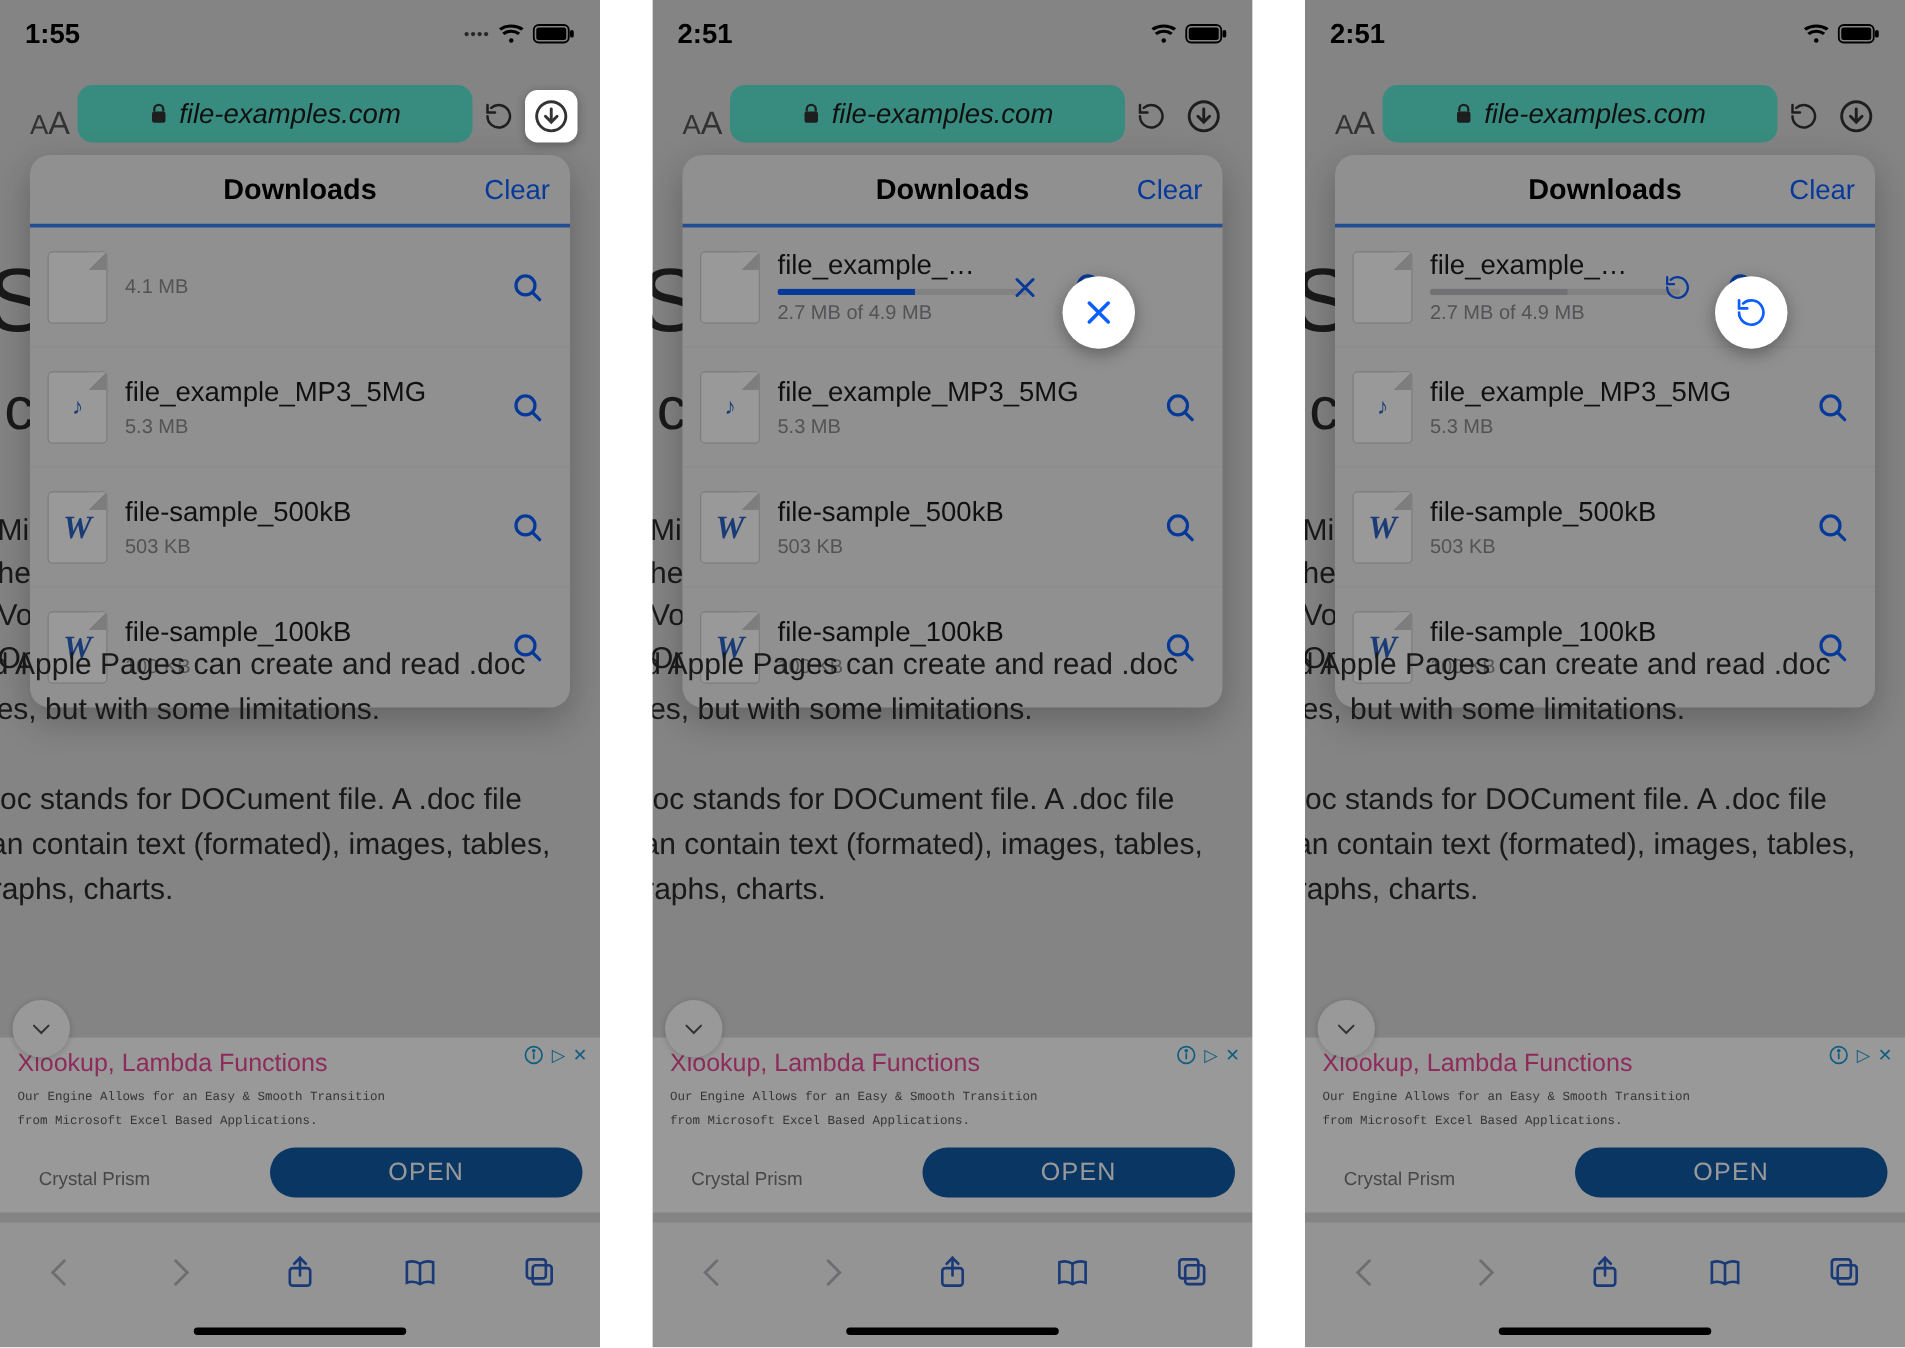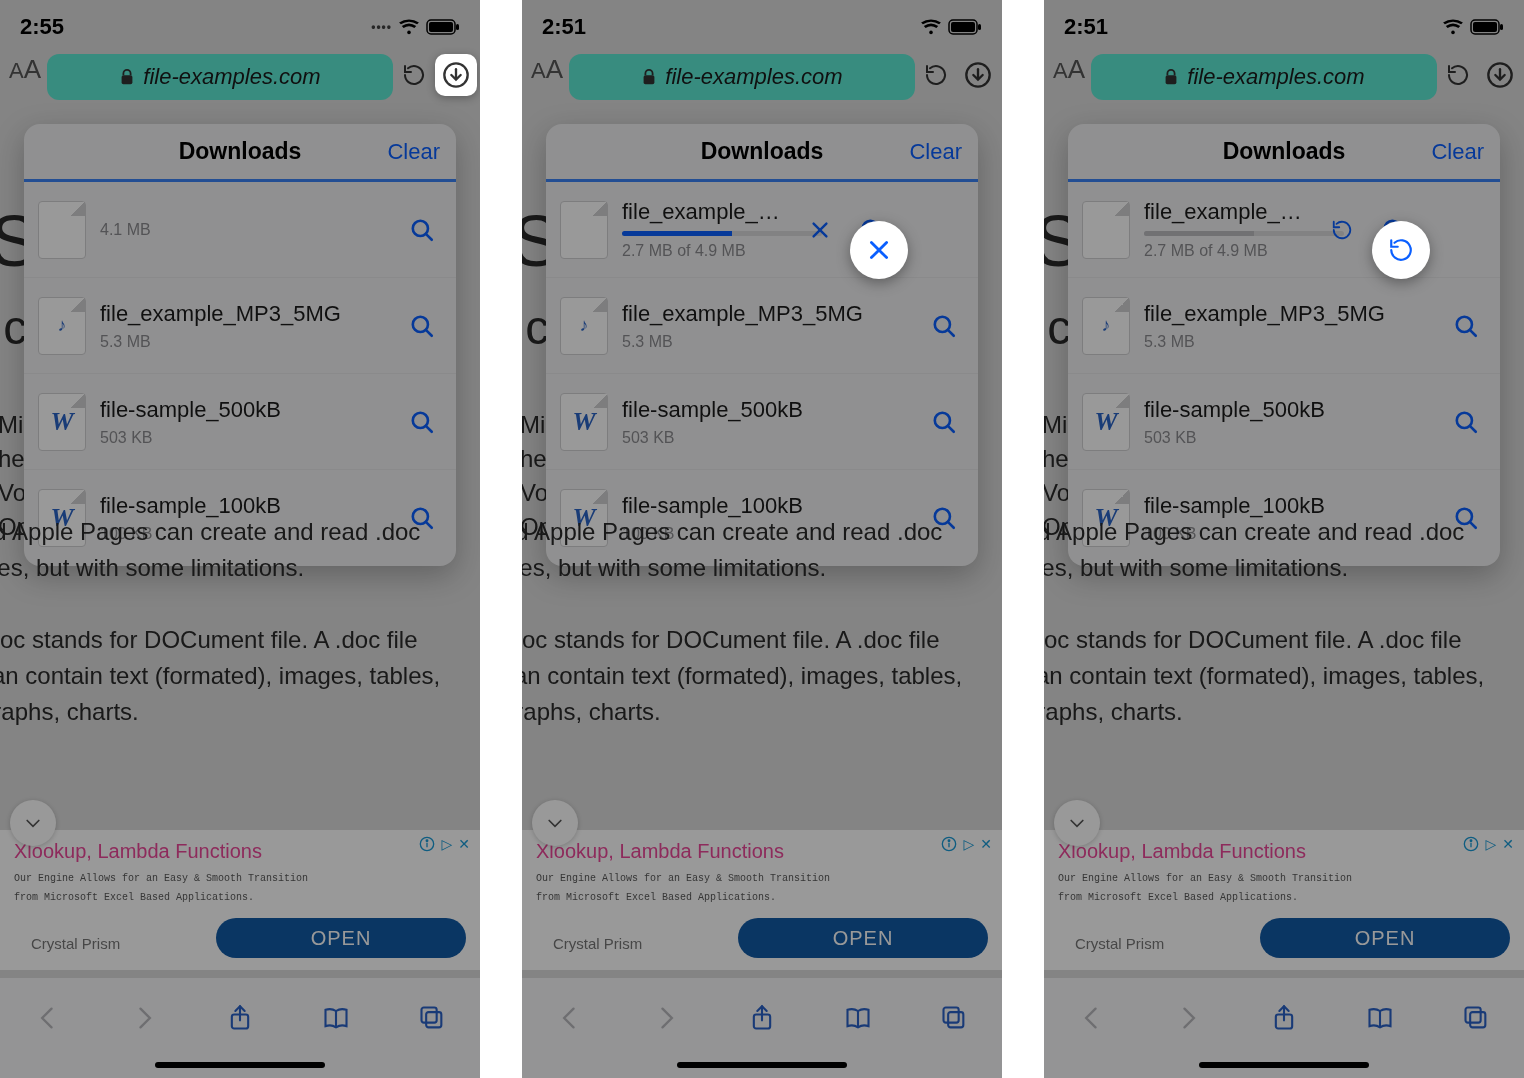--- a/index.html
+++ b/index.html
@@ -6,21 +6,21 @@
   html, body { width: 1524px; height: 1078px; font-family: -apple-system, "Helvetica Neue", Arial, sans-serif; background:#fff; }
   .triptych { display:flex; width:1524px; height:1078px; }
   .gutter { width:42px; background:#fff; flex:0 0 42px; }
   .pane { position:relative; flex:1 1 0; background:#dcdcdc; overflow:hidden; }
   .dimmer { position:absolute; inset:0; background:rgba(0,0,0,0.40); z-index:50; pointer-events:none; }
   
   .status { position:relative; height:54px; display:flex; align-items:center; justify-content:space-between; padding:0 20px; font-weight:600; font-size:22px; color:#000; }
   .status .right { display:flex; align-items:center; gap:6px; }
   .dots { font-size:12px; letter-spacing:1px; opacity:.7;}
   
-  .nav { position:relative; height:60px; display:flex; align-items:flex-start; padding:0 3px; }
+  .nav { position:relative; height:60px; display:flex; align-items:flex-end; padding:0 18px; }
   .aa { font-size:22px; color:#555; width:44px; text-align:center;}
   .aa .big { font-size:26px; }
   .url { flex:1; height:46px; border-radius:12px; background:#5eead4; display:flex; align-items:center; justify-content:center; gap:8px; color:#1b1b1b; font-size:22px;font-style:italic;}
   .reload, .dlbtn { width:42px; height:42px; display:flex; align-items:center; justify-content:center; color:#333;}
   .dlbtn { border-radius:10px;}
   .dlbtn.highlighted { background:#fff; box-shadow:0 2px 8px rgba(0,0,0,.3);}
   
   .popwrap { position:relative; padding:0 4px;}
   .popover { position:relative; margin:10px 20px 0 20px; background:#f1f1f2; border-radius:16px; box-shadow:0 10px 30px rgba(0,0,0,.25); overflow:visible; }
   .pophead { display:flex; align-items:center; justify-content:center; position:relative; height:58px; border-bottom:3px solid #3b82f6;}
@@ -62,21 +62,21 @@
   
   .pierce { z-index:80; position:relative;}
   svg { display:block; }
 </style>
 </head>
 <body>
 
 <div class="triptych" id="root">
   <div class="pane">
     <div class="status">
-      <span>2:55</span>
+      <span>1:55</span>
       <span class="right">
         <span class="dots">••••</span>
         <span>
             <svg width="22" height="18" viewBox="0 0 24 20" fill="#000">
               <path d="M12 18a2 2 0 100-4 2 2 0 000 4z"></path>
               <path d="M4 9a14 14 0 0116 0l-2 2a11 11 0 00-12 0z"></path>
               <path d="M1 5a20 20 0 0122 0l-2 2a17 17 0 00-18 0z"></path>
             </svg>
           </span>
         <span>

